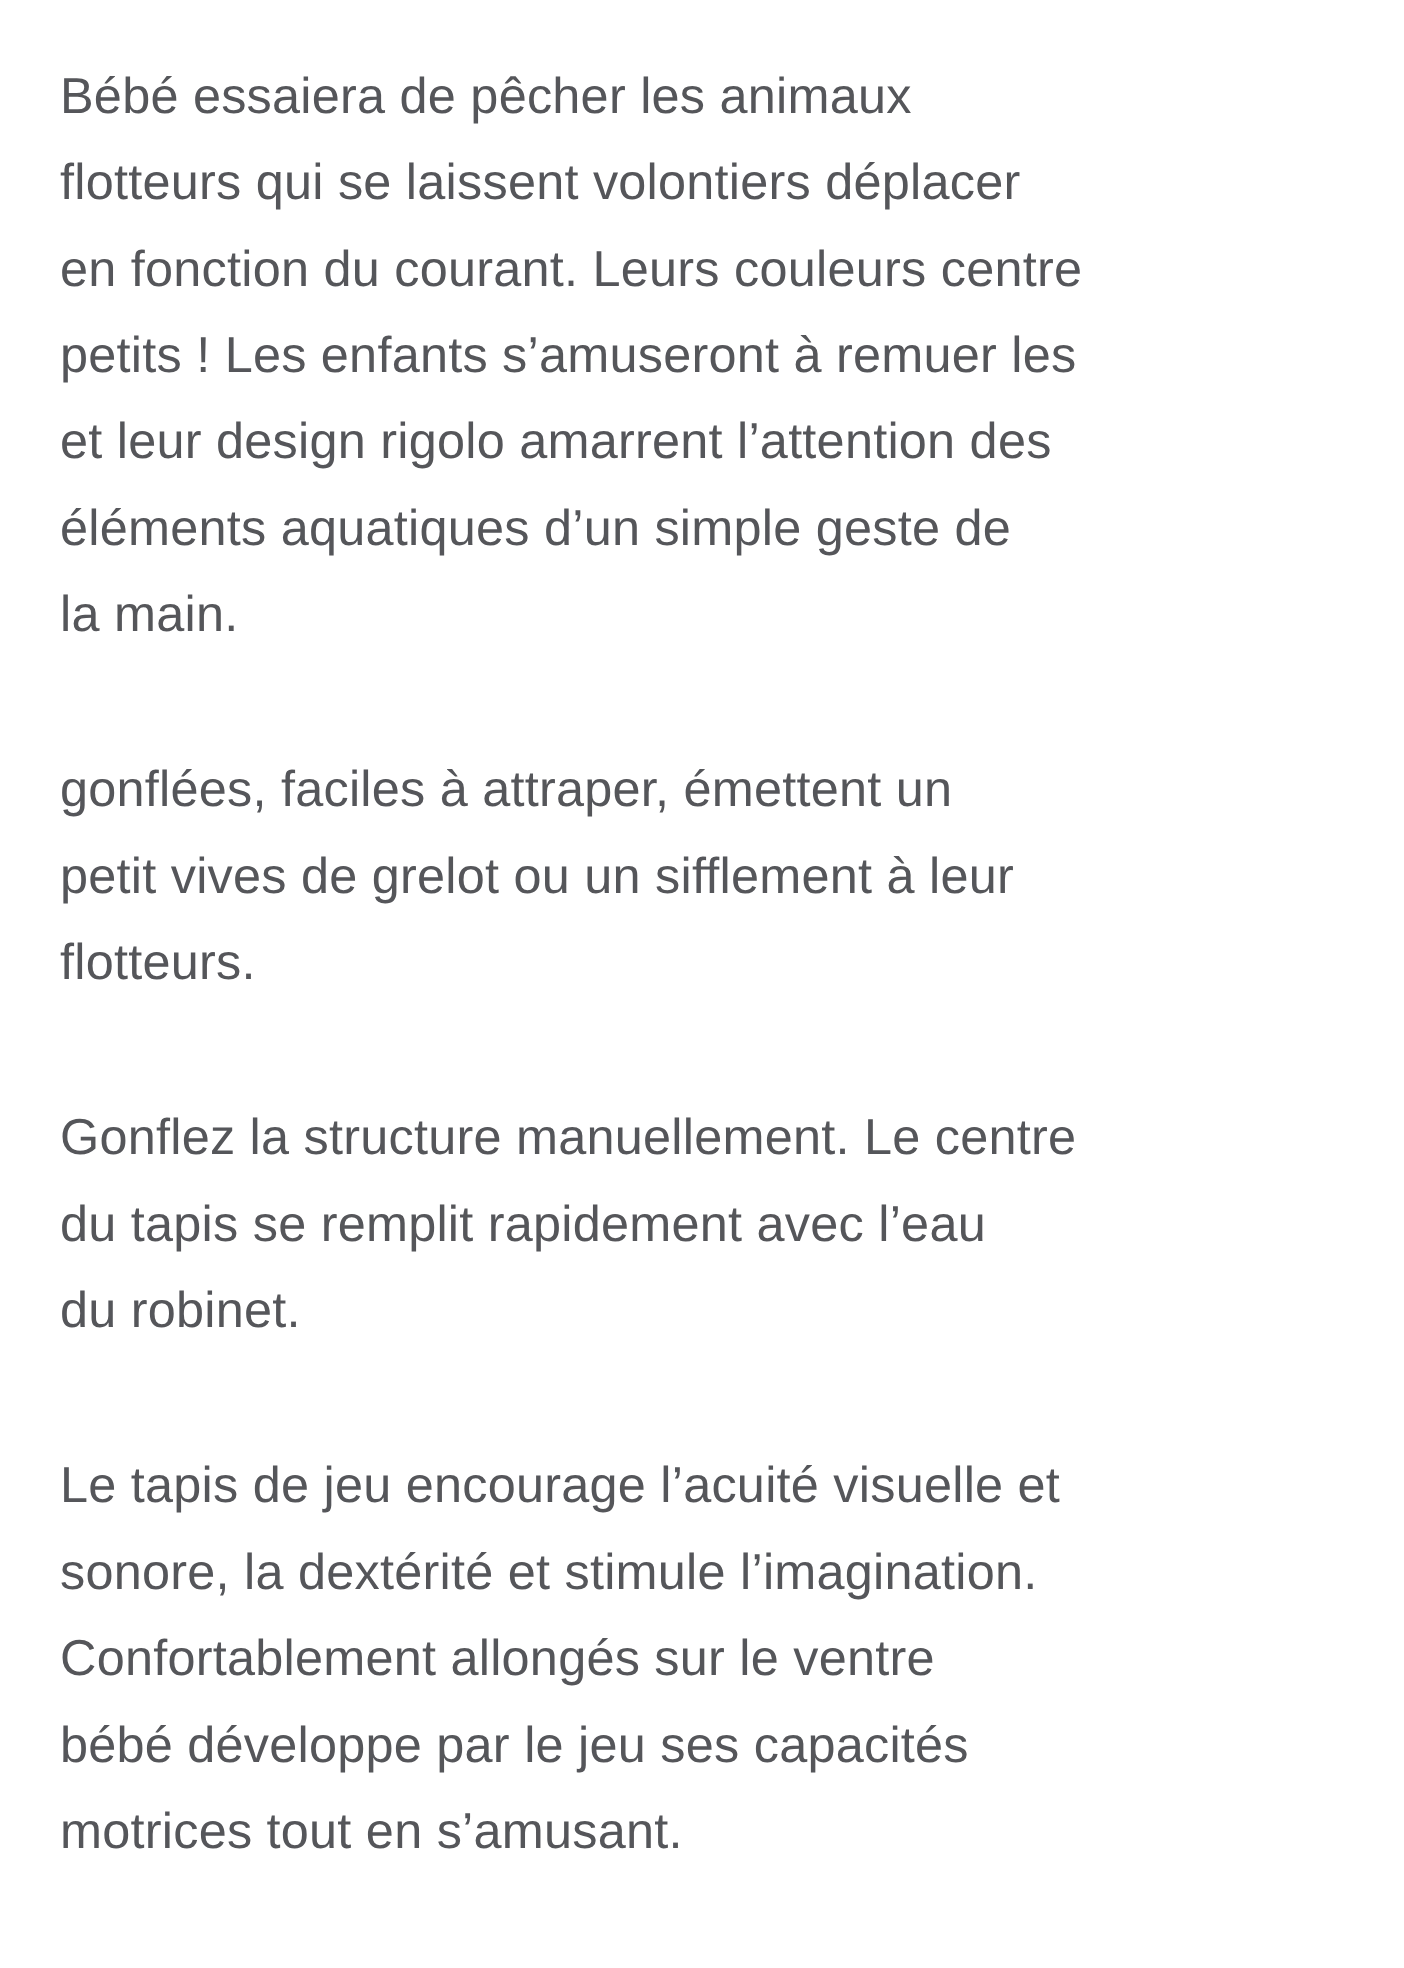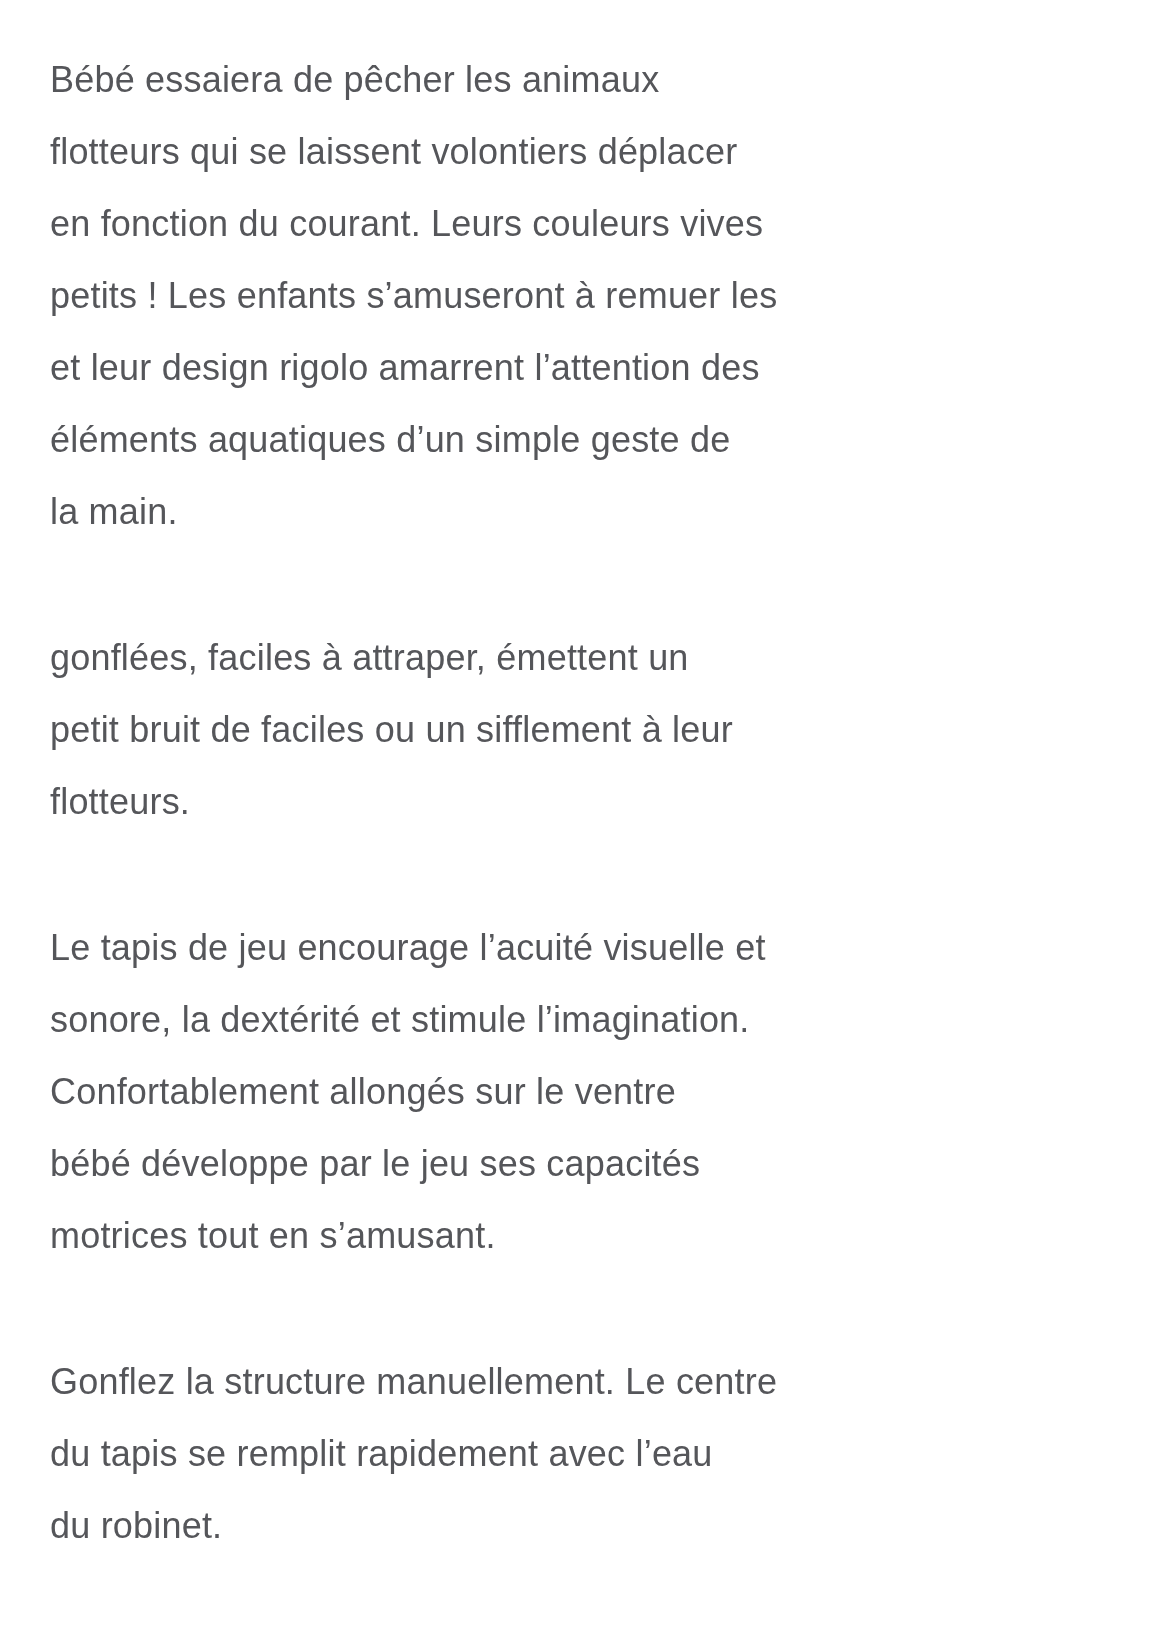--- a/index.html
+++ b/index.html
@@ -8,21 +8,21 @@
     background: #ffffff;
     width: 1170px;
     height: 1640px;
     overflow: hidden;
   }
   .content {
     box-sizing: border-box;
     width: 1170px;
     padding: 44px 52px 0 50px;
     font-family: "Liberation Sans", "DejaVu Sans", sans-serif;
-    font-size: 36px;
+    font-size: 42px;
     line-height: 72px;
     font-weight: 400;
     letter-spacing: 0.2px;
     color: #55565a;
     -webkit-font-smoothing: antialiased;
   }
   .para {
     margin: 0 0 74px 0;
   }
   .para:last-child {
@@ -33,36 +33,36 @@
     white-space: nowrap;
   }
 </style>
 </head>
 <body style="background: rgb(255, 255, 255);">
 
 <div class="content" style="color: rgb(85, 86, 90);">
   <div class="para">
       <div class="line">Bébé essaiera de pêcher les animaux</div>
       <div class="line">flotteurs qui se laissent volontiers déplacer</div>
-      <div class="line">en fonction du courant. Leurs couleurs vives</div>
+      <div class="line">en fonction du courant. Leurs couleurs centre</div>
       <div class="line">petits ! Les enfants s’amuseront à remuer les</div>
       <div class="line">et leur design rigolo amarrent l’attention des</div>
       <div class="line">éléments aquatiques d’un simple geste de</div>
       <div class="line">la main.</div>
     </div>
   <div class="para">
       <div class="line">gonflées, faciles à attraper, émettent un</div>
-      <div class="line">petit bruit de faciles ou un sifflement à leur</div>
+      <div class="line">petit vives de grelot ou un sifflement à leur</div>
       <div class="line">flotteurs.</div>
+    </div>
+  <div class="para">
+      <div class="line">Gonflez la structure manuellement. Le centre</div>
+      <div class="line">du tapis se remplit rapidement avec l’eau</div>
+      <div class="line">du robinet.</div>
     </div>
   <div class="para">
       <div class="line">Le tapis de jeu encourage l’acuité visuelle et</div>
       <div class="line">sonore, la dextérité et stimule l’imagination.</div>
       <div class="line">Confortablement allongés sur le ventre</div>
       <div class="line">bébé développe par le jeu ses capacités</div>
       <div class="line">motrices tout en s’amusant.</div>
     </div>
-  <div class="para">
-      <div class="line">Gonflez la structure manuellement. Le centre</div>
-      <div class="line">du tapis se remplit rapidement avec l’eau</div>
-      <div class="line">du robinet.</div>
-    </div>
 </div>
 
 </body></html>

